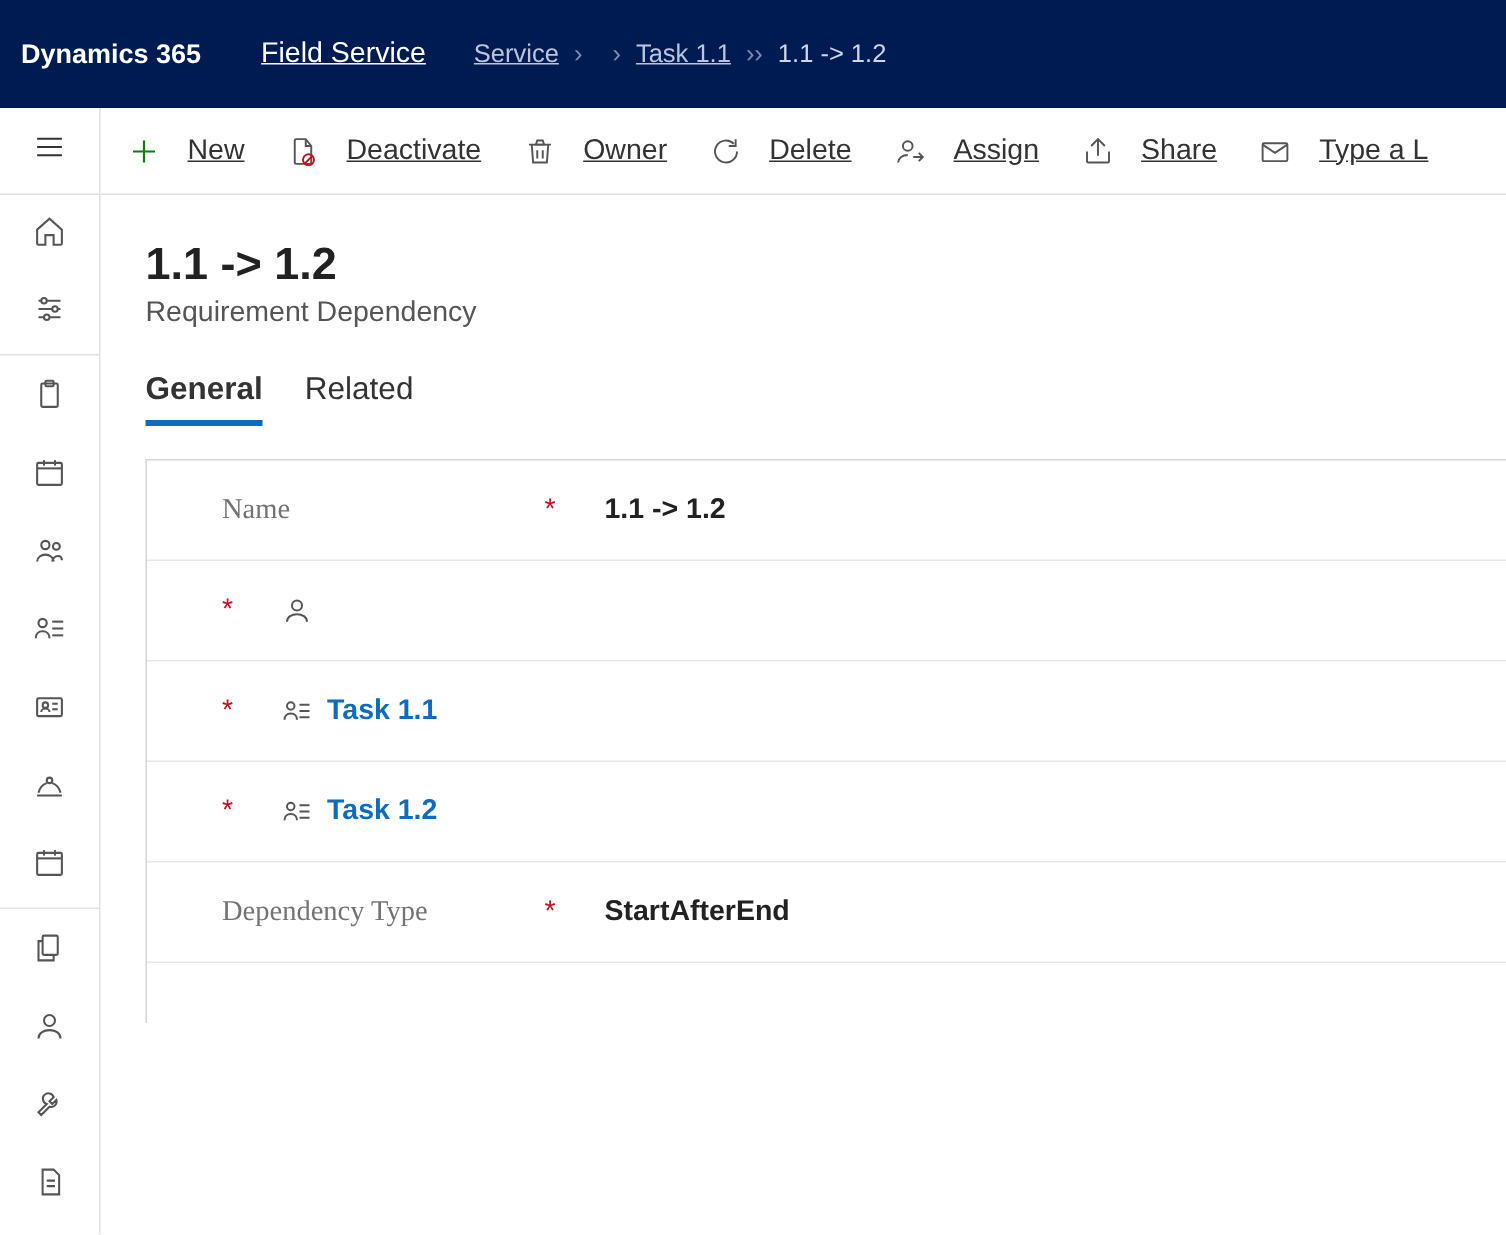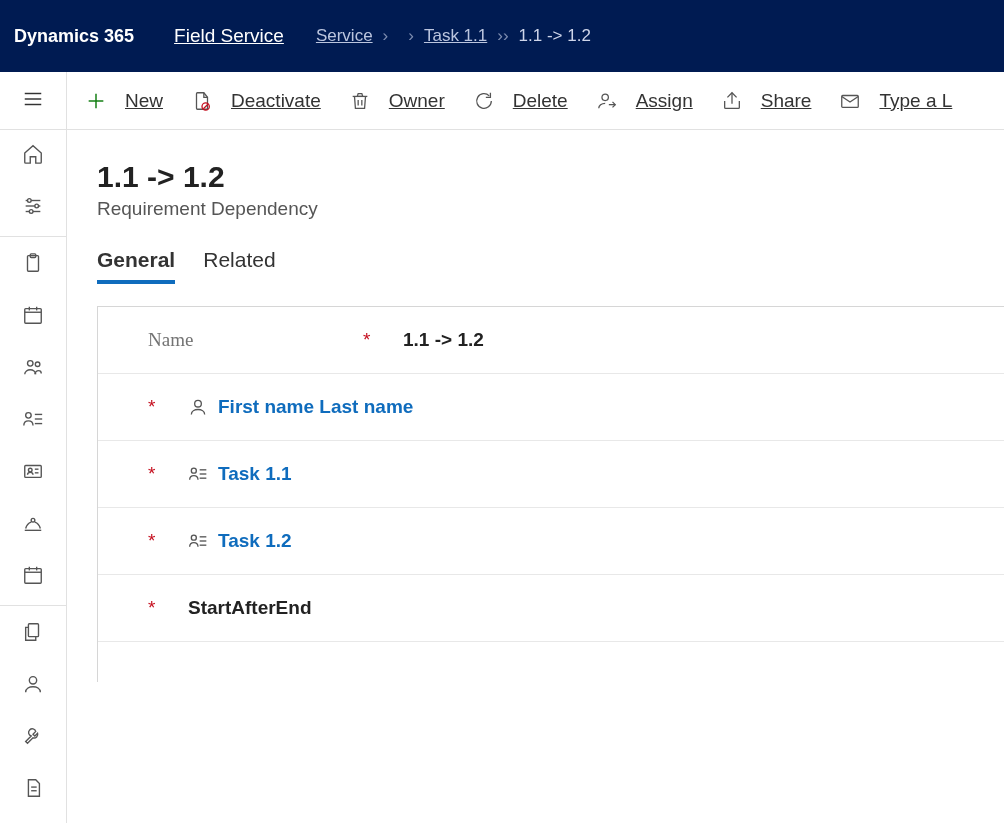--- a/index.html
+++ b/index.html
@@ -362,21 +362,20 @@
 
       <div class="form-row">
         <div class="form-req">*</div>
         <div class="form-value link">
           <span class="val-icn">
             <svg viewBox="0 0 24 24" fill="none" stroke="#555" stroke-width="1.6">
                 <circle cx="12" cy="8" r="4"></circle>
                 <path d="M4 21c0-4 4-6 8-6s8 2 8 6"></path>
               </svg>
           </span>
-          <span>First name Last name</span>
         </div>
       </div>
 
       <div class="form-row">
         <div class="form-req">*</div>
         <div class="form-value link">
           <span class="val-icn">
             <svg viewBox="0 0 24 24" fill="none" stroke="#555" stroke-width="1.6">
                 <circle cx="7" cy="8" r="3"></circle>
                 <path d="M2 19c0-3 2-5 5-5s5 2 5 5"></path>
@@ -399,20 +398,21 @@
                 <line x1="14" y1="7" x2="22" y2="7"></line>
                 <line x1="14" y1="12" x2="22" y2="12"></line>
                 <line x1="14" y1="17" x2="22" y2="17"></line>
               </svg>
           </span>
           <span>Task 1.2</span>
         </div>
       </div>
 
       <div class="form-row">
+        <div class="form-label">Dependency Type</div>
         <div class="form-req">*</div>
         <div class="form-value">StartAfterEnd</div>
       </div>
 
     </div>
 
   </div>
 </div>
 
 </body></html>

